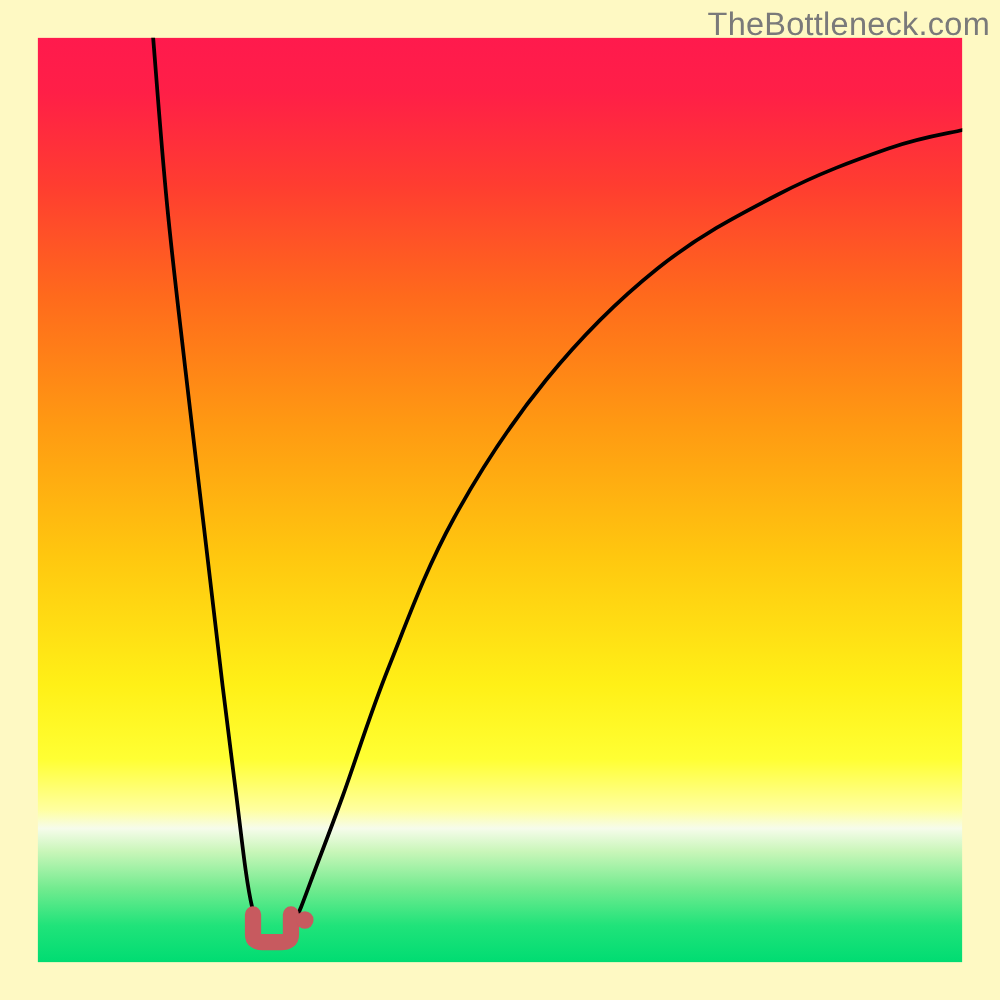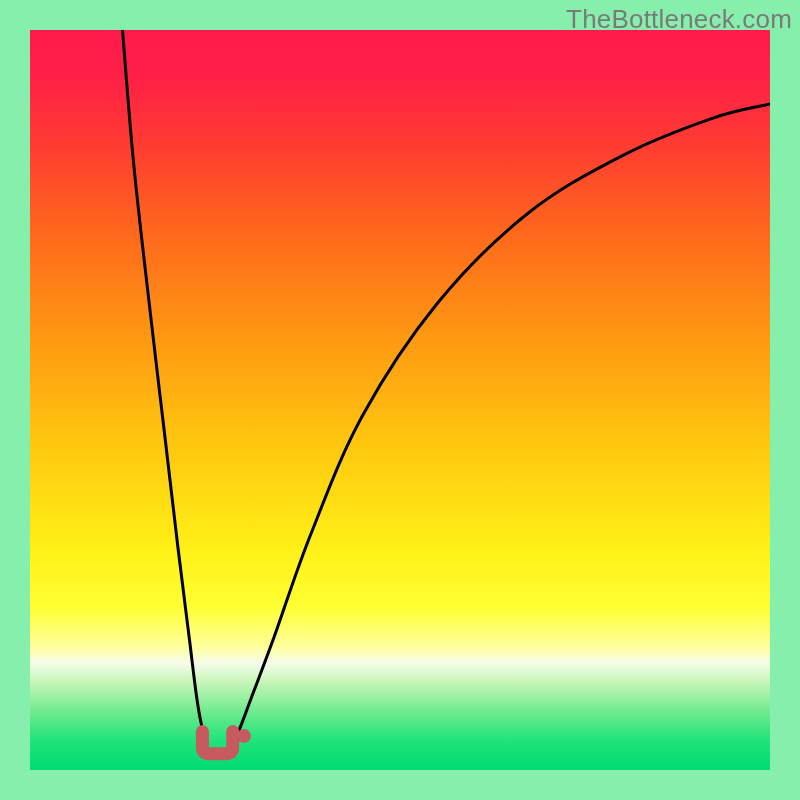--- a/index.html
+++ b/index.html
@@ -7,21 +7,21 @@
     padding: 0;
     width: 800px;
     height: 800px;
     overflow: hidden;
     background: #000;
     font-family: Arial, Helvetica, sans-serif;
   }
   .frame {
     position: absolute;
     inset: 0;
-    background: #86efac;
+    background: #fef9c3;
   }
   .plot {
     position: absolute;
     top: 30px;
     left: 30px;
     width: 740px;
     height: 740px;
     overflow: hidden;
   }
   .gradient {

